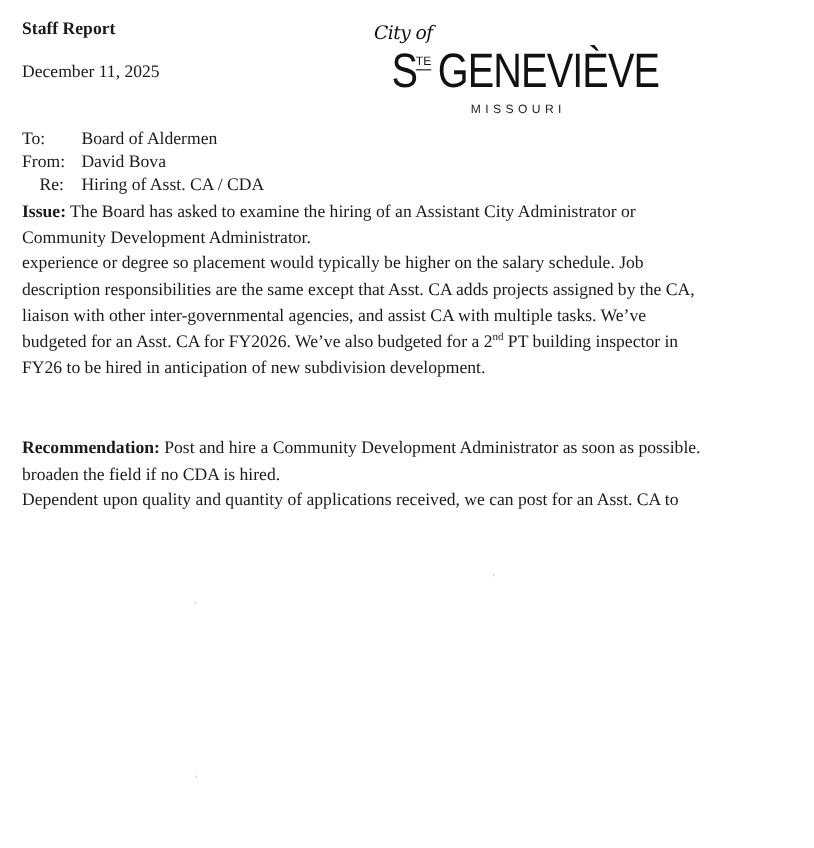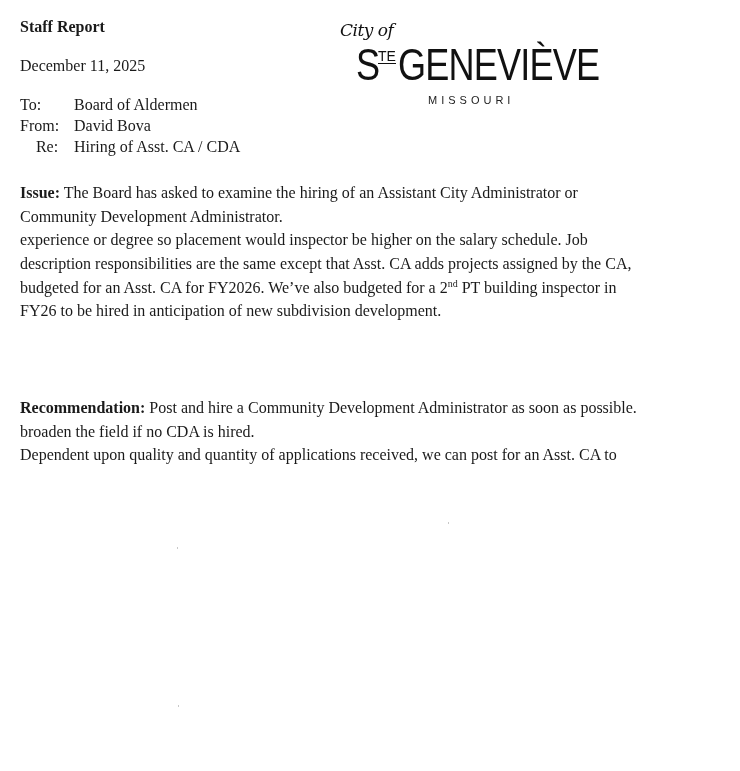--- a/index.html
+++ b/index.html
@@ -13,42 +13,42 @@
       position: relative;
       overflow: hidden;
       font-family: "Liberation Serif", "DejaVu Serif", serif;
       color: #1a1a1a;
       font-size: 16px;
     }
     .abs { position: absolute; white-space: nowrap; }
     .title { left: 20px; top: 18px; font-weight: bold; font-size: 16px; text-align: center; }
     .date { left: 20px; top: 57px; }
     .memo-row { left: 20px; height: 22px; line-height: 22px; }
-    .memo-row .lbl { display: inline-block; width: 54px; }
+    .memo-row .lbl { display: inline-block; width: 54px; margin-top: 22px; }
     .memo-to { top: 94px; }
     .memo-from { top: 115px; }
     .memo-re { top: 136px; text-align: center; }
 
     
     .logo { left: 340px; top: 14px; width: 280px; height: 100px; }
     .logo .cityof {
       position: absolute; left: 0; top: 6px;
       font-family: "DejaVu Serif", serif; font-style: italic;
       font-size: 17px; letter-spacing: -0.5px; color: #111;
     }
     .logo .ste-s {
       position: absolute; left: 16px; top: 26px;
       font-family: "Liberation Sans", "DejaVu Sans", sans-serif;
       font-size: 44px; letter-spacing: -2px; color: #111;
       transform: scaleX(0.82); transform-origin: left top;
     }
     .logo .ste-te {
       position: absolute; left: 38px; top: 36px;
       font-family: "Liberation Sans", sans-serif;
-      font-size: 14px; color: #111;
+      font-size: 11px; color: #111;
       border-bottom: 1.5px solid #111; line-height: 13px;
     }
     .logo .gen {
       position: absolute; left: 58px; top: 26px;
       font-family: "Liberation Sans", "DejaVu Sans", sans-serif;
       font-size: 44px; color: #111; letter-spacing: -1px;
       transform: scaleX(0.82); transform-origin: left top;
     }
     .logo .missouri {
       position: absolute; left: 88px; top: 80px;
@@ -86,22 +86,23 @@
   <span class="cityof">City of</span>
   <span class="ste-s">S</span>
   <span class="ste-te">TE</span>
   <span class="gen">GENEVIÈVE</span>
   <span class="missouri">MISSOURI</span>
 </div>
 
 <div class="para issue">
   <span class="line"><b>Issue:</b><span> The Board has asked to examine the hiring of an Assistant City Administrator or</span></span>
   <span class="line">Community Development Administrator.</span>
-  <span class="line">experience or degree so placement would inspector be higher on the salary schedule. Job</span>
+  <span class="line">experience or degree so placement would typically be higher on the salary schedule. Job</span>
   <span class="line">description responsibilities are the same except that Asst. CA adds projects assigned by the CA,</span>
+  <span class="line">liaison with other inter-governmental agencies, and assist CA with multiple tasks. We’ve</span>
   <span class="line"><span>budgeted for an Asst. CA for FY2026. We’ve also budgeted for a 2</span><sup>nd</sup><span> PT building inspector in</span></span>
   <span class="line">FY26 to be hired in anticipation of new subdivision development.</span>
 </div>
 
 <div class="para recommendation">
   <span class="line"><b>Recommendation:</b><span> Post and hire a Community Development Administrator as soon as possible.</span></span>
   <span class="line">broaden the field if no CDA is hired.</span>
   <span class="line">Dependent upon quality and quantity of applications received, we can post for an Asst. CA to</span>
 </div>
 

